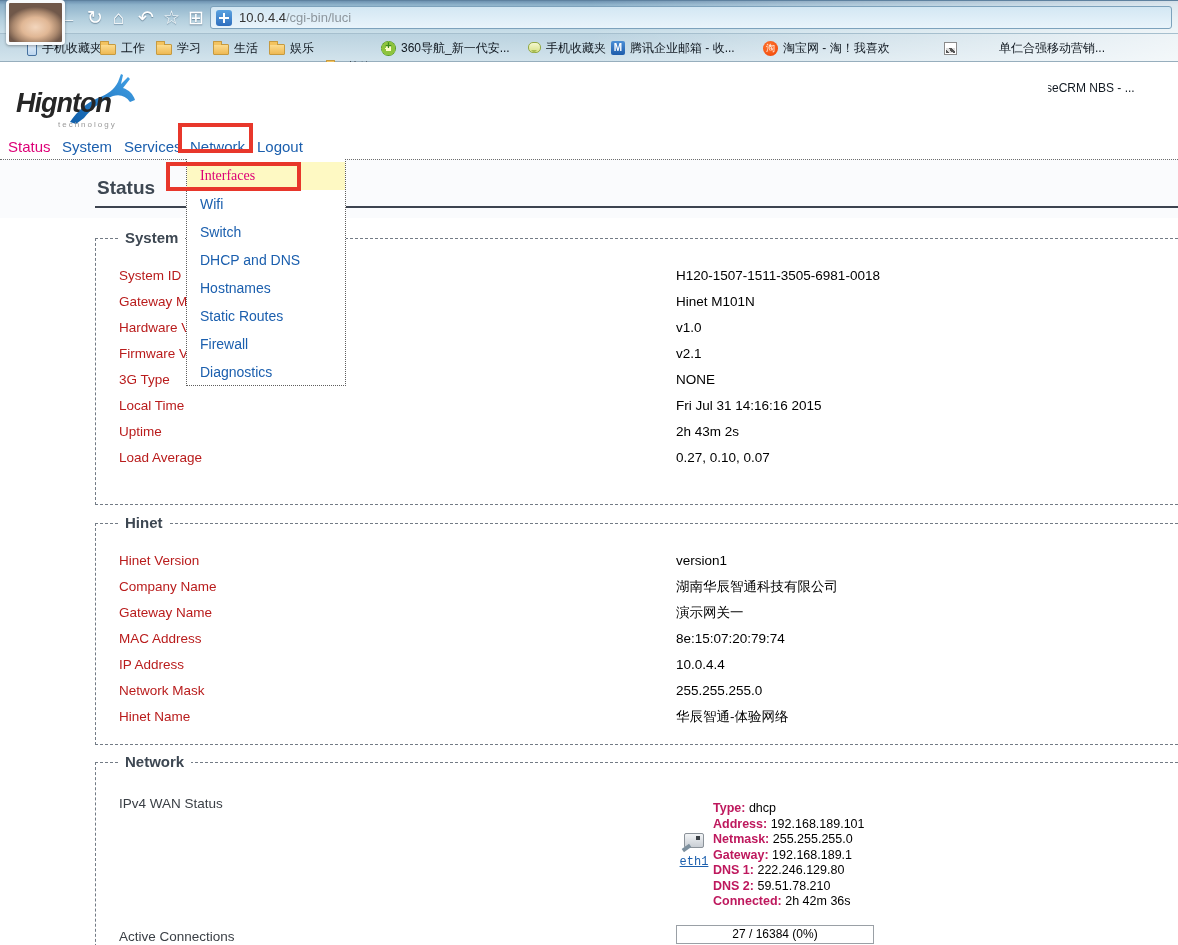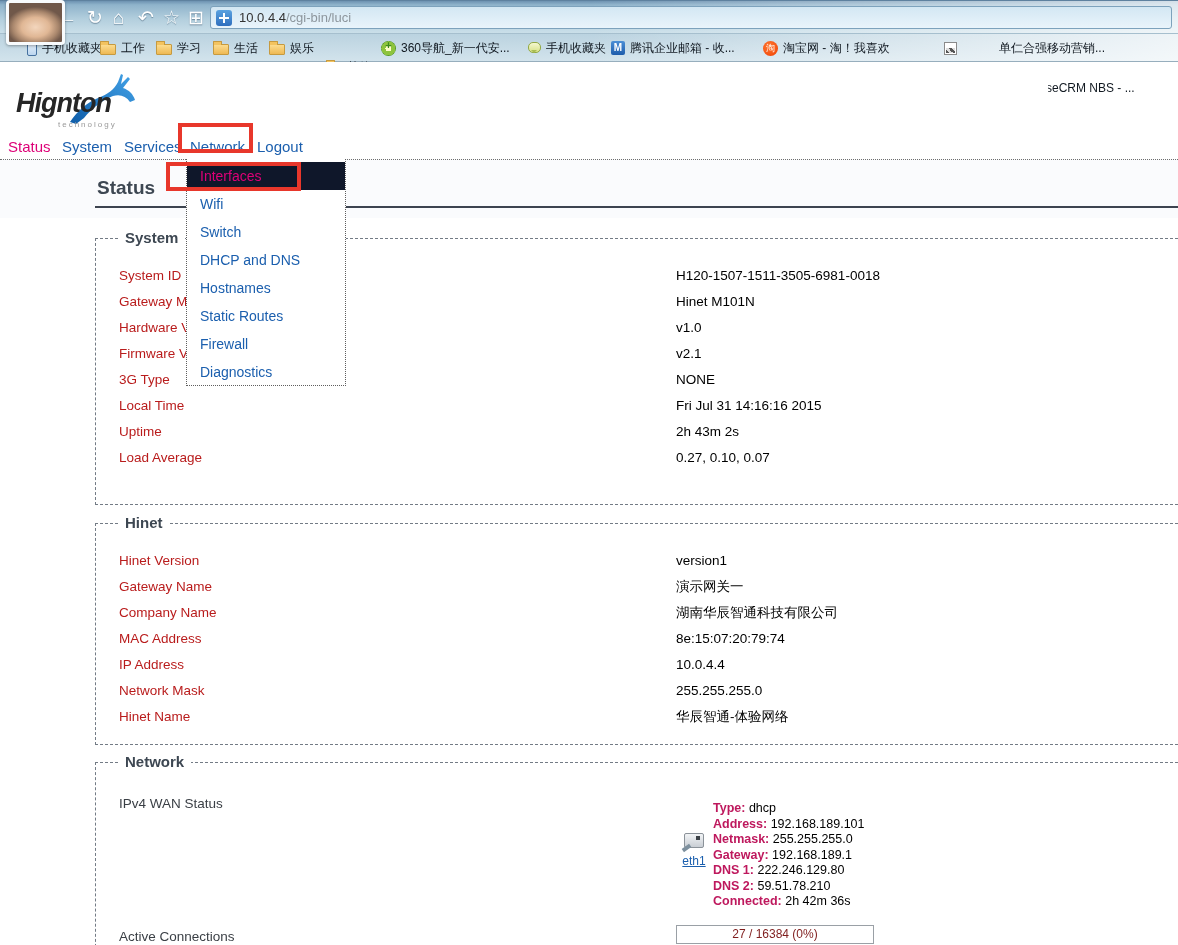--- a/index.html
+++ b/index.html
@@ -80,21 +80,21 @@
 
   .hdr-strip { position:absolute; left:0; top:97px; width:1178px; height:59px; background:#fafbfd; border-top:1px dotted #6e6e6e; }
   .page-title { position:absolute; left:97px; top:115px; font-size:19px; font-weight:bold; color:#3d4752; }
   .title-rule { position:absolute; left:95px; top:144px; width:1083px; height:2px; background:#3d4450; }
 
   
   .dropdown { position:absolute; left:186px; top:97px; width:160px; height:227px; background:#fff;
      border-left:1px dotted #5e5e5e; border-right:1px dotted #5e5e5e; border-bottom:1px dotted #5e5e5e;
      padding-top:3px; z-index:20; }
   .dd-item { height:28px; line-height:28px; padding-left:13px; font-size:14px; color:#1b5fae; cursor:pointer; }
-  .dd-active { color:#dd0077; background:#0f172a; }
+  .dd-active { color:#dd0077; background:#fef9c3;font-family:Liberation Serif, serif; }
 
   
   .anno { position:absolute; border:4px solid #e8372b; z-index:30; }
   .anno-network { left:178px; top:61px; width:75px; height:30px; }
   .anno-interfaces { left:166px; top:100px; width:135px; height:29px; }
 
   
   .fset { position:absolute; left:95px; width:1083px;
      border-top:1px dashed #737b85; border-left:1px dashed #737b85; border-bottom:1px dashed #737b85; }
   .fset-system { top:176px; height:267px; }
@@ -102,31 +102,31 @@
   .fset-network{ top:700px; height:190px; border-bottom:none; }
   .legend { position:absolute; left:22px; top:-10px; background:#fff; padding:0 7px; font-size:15px; font-weight:bold; color:#3d4752; }
   .rows { position:absolute; left:0; top:24px; right:0; }
   .row { position:relative; height:26px; line-height:26px; }
   .row .lbl { position:absolute; left:23px; font-size:13.5px; color:#b91c1c; white-space:nowrap; }
   .row .val { position:absolute; left:580px; font-size:13.5px; color:#000; white-space:nowrap; }
 
   
   .wan-label { position:absolute; left:23px; top:33px; font-size:13.5px; color:#3a3f45; }
   .wan-block { position:absolute; left:580px; top:38px; }
-  .iface { position:absolute; left:0; top:32px; width:36px; text-align:center; }
+  .iface { position:absolute; left:0; top:32px; width:36px; text-align:center;font-family:Liberation Mono, monospace; }
   .iface-ic { display:inline-block; width:20px; height:15px; background:linear-gradient(180deg,#f2f4f6,#c9ced4);
      border:1px solid #8b9299; border-radius:2px; position:relative; }
   .iface-ic::before { content:""; position:absolute; right:3px; top:2px; width:4px; height:4px; background:#3c4247; }
   .iface-ic::after { content:""; position:absolute; left:-3px; bottom:-3px; width:9px; height:4px; background:#7d909e; transform:rotate(-35deg); }
   .iface-name { display:block; margin-top:2px; font-size:12px; color:#1b5fae; text-decoration:underline; cursor:pointer; }
   .wan-details { margin-left:37px; font-size:12.5px; line-height:15.5px; color:#000; }
   .wan-details b { color:#be185d; }
   .ac-label { position:absolute; left:23px; top:166px; font-size:13.5px; color:#3a3f45; }
   .ac-bar { position:absolute; left:580px; top:162px; width:198px; height:19px; background:#fff;
-     border:1px solid #9aa0a6; text-align:center; font-size:12px; line-height:17px; color:#7f1d1d; }
+     border:1px solid #9aa0a6; text-align:center; font-size:12px; line-height:17px; color:#000000; }
 </style>
 </head>
 <body>
 
 <div id="screen">
 
   <div class="chrome-top">
     <span class="tb-ic" style="left:58px;">←</span>
     <span class="tb-ic" style="left:87px;">↻</span>
     <span class="tb-ic" style="left:113px;">⌂</span>
@@ -256,26 +256,26 @@
     </div>
 
     <div class="fset fset-hinet">
       <span class="legend">Hinet</span>
       <div class="rows">
         <div class="row">
             <span class="lbl">Hinet Version</span>
             <span class="val">version1</span>
           </div>
         <div class="row">
+            <span class="lbl">Company Name</span>
+            <span class="val">湖南华辰智通科技有限公司</span>
+          </div>
+        <div class="row">
             <span class="lbl">Gateway Name</span>
             <span class="val">演示网关一</span>
-          </div>
-        <div class="row">
-            <span class="lbl">Company Name</span>
-            <span class="val">湖南华辰智通科技有限公司</span>
           </div>
         <div class="row">
             <span class="lbl">MAC Address</span>
             <span class="val">8e:15:07:20:79:74</span>
           </div>
         <div class="row">
             <span class="lbl">IP Address</span>
             <span class="val">10.0.4.4</span>
           </div>
         <div class="row">

